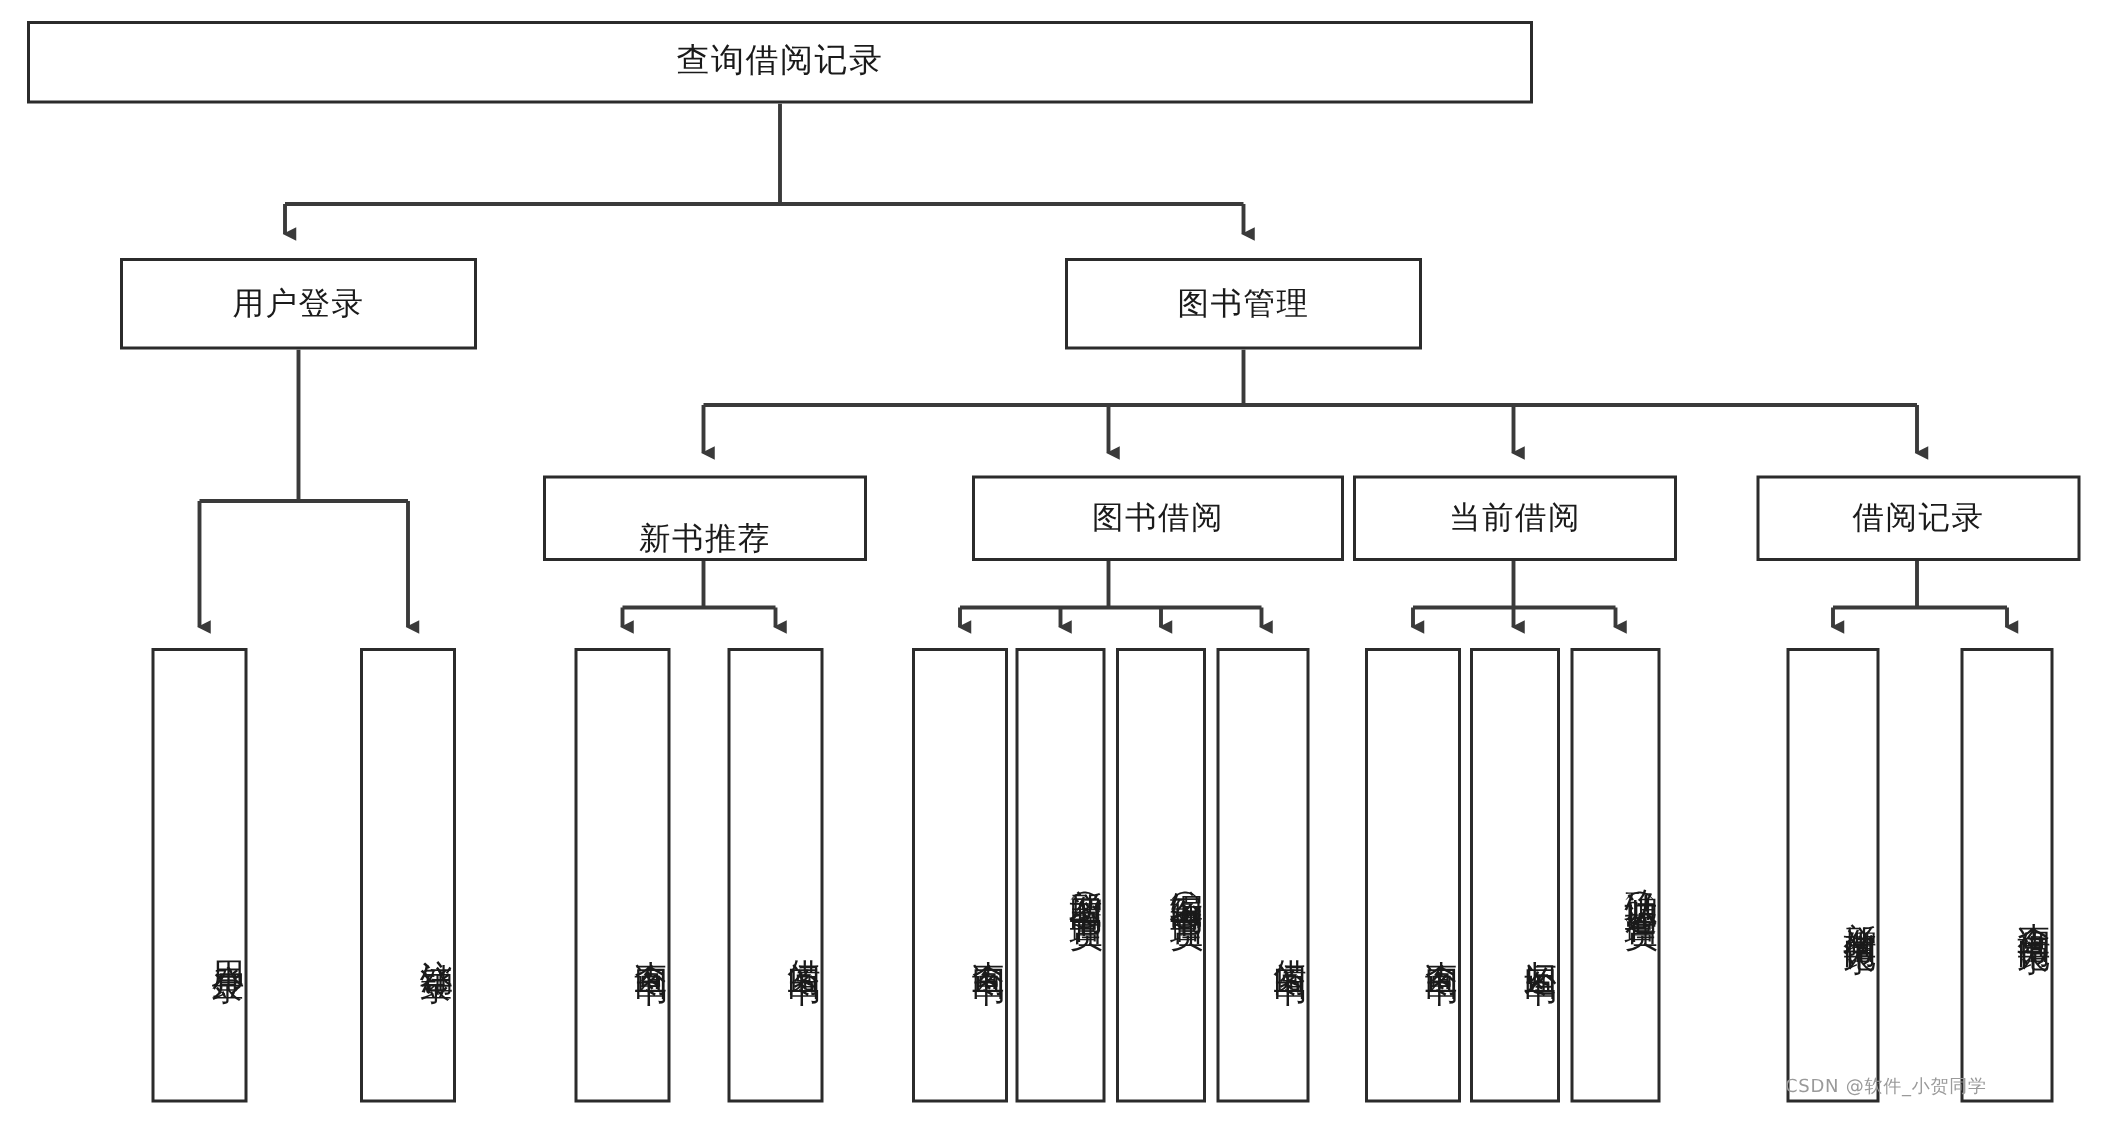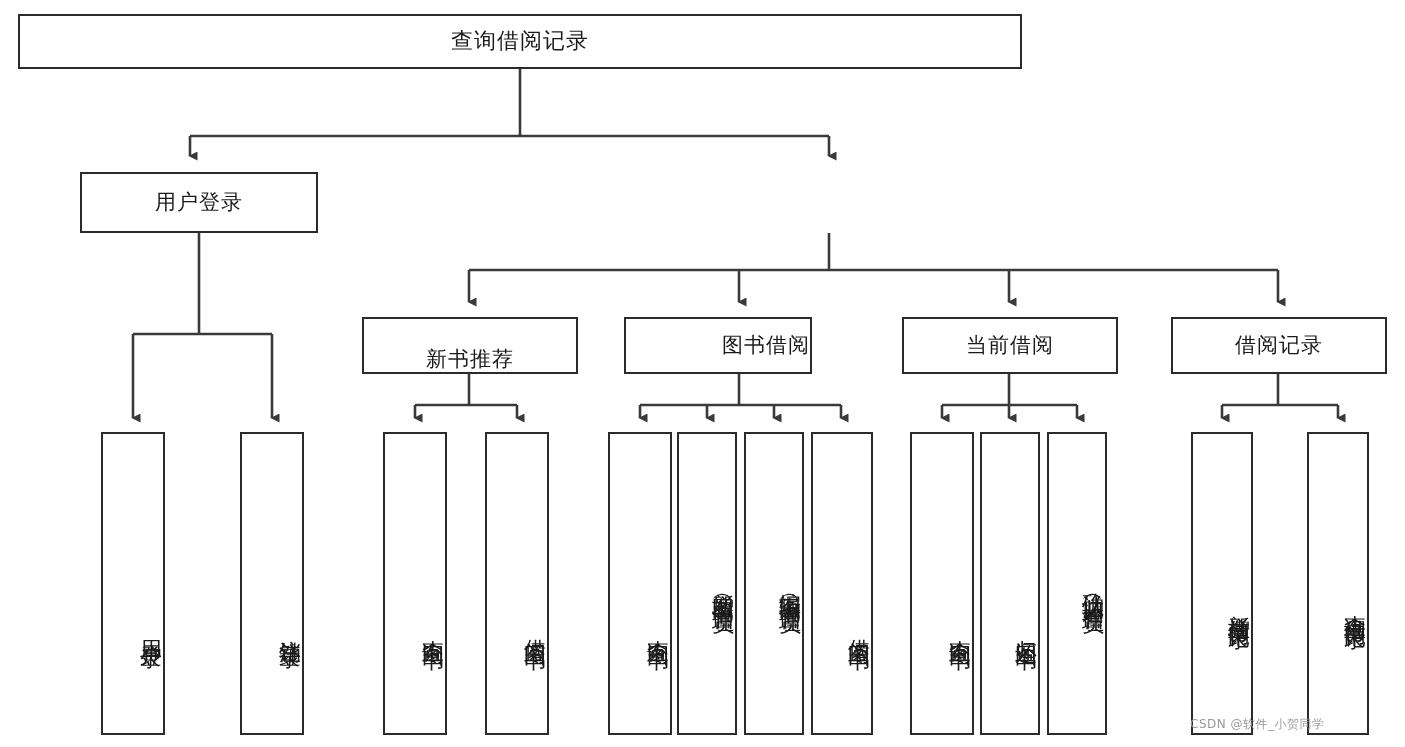--- a/index.html
+++ b/index.html
@@ -122,25 +122,28 @@
     </g>
   </svg>
 
   <div class="node horiz root" style="left:18px; top:14px; width:1004px; height:55px;">
     <span>查询借阅记录</span>
   </div>
 
   <div class="node horiz" style="left:80px; top:172px; width:238px; height:61px;">
     <span>用户登录</span>
   </div>
+  <div class="node horiz" style="left:710px; top:172px; width:238px; height:61px;">
+    <span>图书管理</span>
+  </div>
 
   <div class="node horiz" style="left:362px; top:317px; width:216px; height:57px;align-items:flex-end;">
     <span>新书推荐</span>
   </div>
-  <div class="node horiz" style="left:624px; top:317px; width:188px; height:57px;justify-content:flex-end;">
+  <div class="node horiz" style="left:648px; top:317px; width:248px; height:57px;">
     <span>图书借阅</span>
   </div>
   <div class="node horiz" style="left:902px; top:317px; width:216px; height:57px;">
     <span>当前借阅</span>
   </div>
   <div class="node horiz" style="left:1171px; top:317px; width:216px; height:57px;">
     <span>借阅记录</span>
   </div>
 
   <div class="node vert" style="left:101px; top:432px; width:64px; height:303px; padding-top:88px;">

